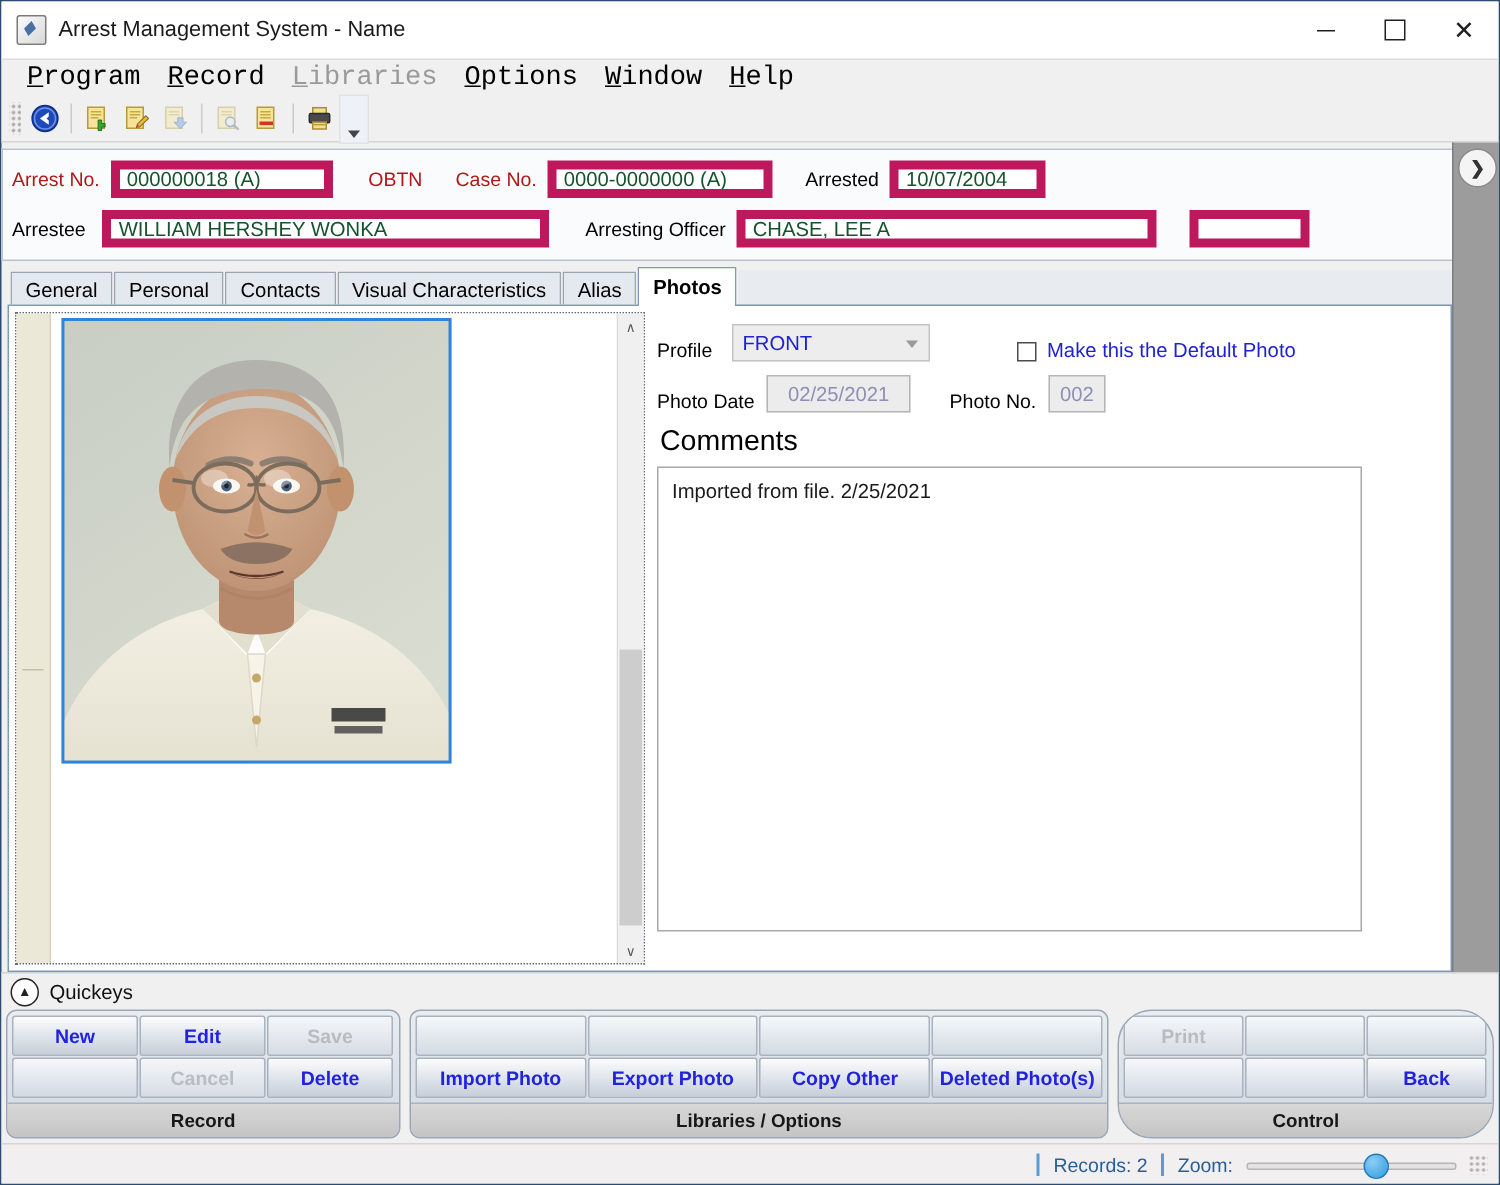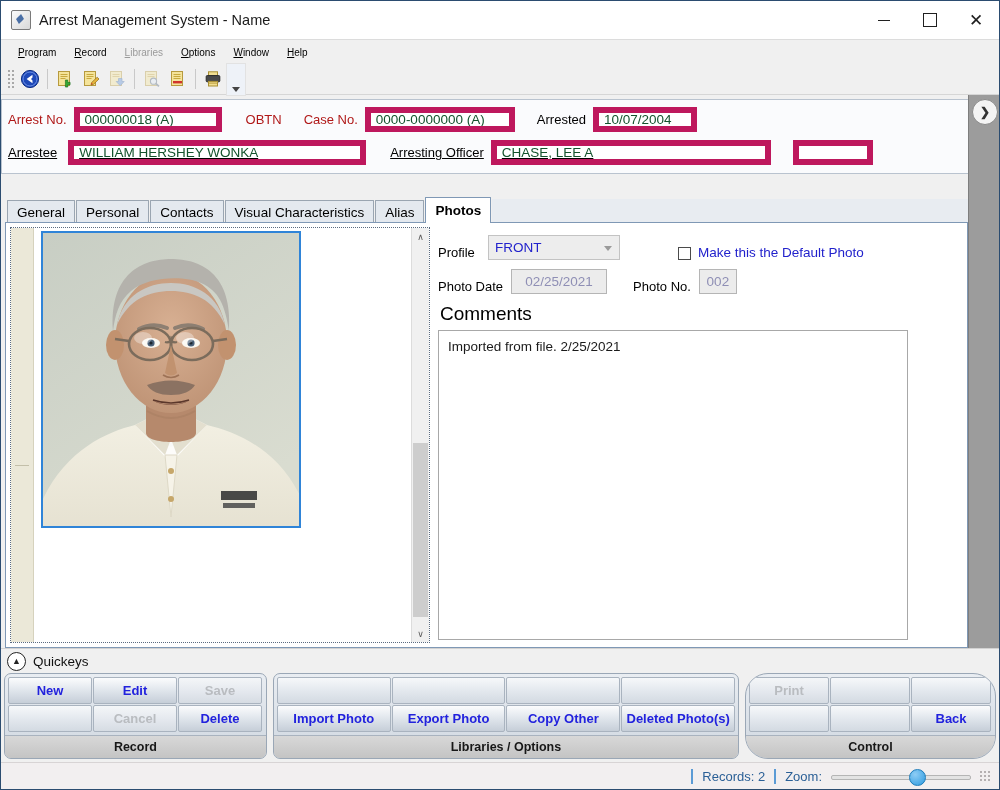--- a/index.html
+++ b/index.html
@@ -38,21 +38,21 @@
   .wbtn{width:46px;height:38px;display:flex;align-items:center;justify-content:center;
         color:#202020;font-size:15px;line-height:1;}
   .wbtn .mn{display:block;width:12px;height:1px;background:#202020;}
   .wbtn .mx{display:block;width:12px;height:12px;border:1.4px solid #202020;}
   .wbtn .cl{font-size:17px;font-weight:300;}
   
   .menubar{
     height:24px;background:#f0f0f0;display:flex;align-items:center;
     padding-left:8px;flex:0 0 auto;
   }
-  .menuitem{padding:2px 9px;font-size:10px;color:#000;}
+  .menuitem{padding:2px 9px;font-size:18px;color:#000;font-family:Liberation Mono, monospace;}
   .menuitem.disabled{color:#9a9a9a;}
   .menuitem u{text-decoration:underline;}
   
   .toolbar{
     height:30px;background:#f0f0f0;display:flex;align-items:center;
     border-bottom:1px solid #d6d6d6;flex:0 0 auto;padding-left:2px;
   }
   .grip{width:8px;height:22px;margin:0 3px;
     background-image:radial-gradient(#9b9b9b 1px, transparent 1.2px);
     background-size:4px 4px;background-position:1px 1px;opacity:.85;}
@@ -77,32 +77,32 @@
     display:flex;align-items:center;justify-content:center;
     font-size:12px;color:#333;font-weight:bold;
   }
   
   .hdrbox{
     margin:4px 0 0 0;background:#fafbfd;
     border:1px solid #b9c3cf;border-right:none;
     padding:6px 0 7px 0;flex:0 0 auto;
   }
   .hrow{display:flex;align-items:center;height:27px;padding:0 6px;text-align:right;}
-  .hrow + .hrow{margin-top:6px;text-decoration:underline;}
+  .hrow + .hrow{margin-top:6px;}
   .lbl{font-size:13px;color:#000;white-space:nowrap;}
   .lbl.red{color:#b01818;}
   .fld{
     box-sizing:border-box;height:25px;border:6px solid #be185d;background:#fff;
     color:#14532d;font-size:13.5px;padding:2px 5px;display:flex;align-items:center;
     font-family:"Liberation Sans", sans-serif;white-space:nowrap;overflow:hidden;
   }
   .fld.ro{background:#ececec;border:1px solid #b5b5b5;color:#8f8fb5;}
   
   .tabzone{flex:1 1 auto;display:flex;flex-direction:column;min-height:0;padding:4px 0 0 4px;}
-  .tabstrip{display:flex;align-items:flex-end;height:26px;flex:0 0 auto;padding-left:2px;margin-top:19px;}
+  .tabstrip{display:flex;align-items:flex-end;height:26px;flex:0 0 auto;padding-left:2px;}
   .tab{
     box-sizing:border-box;height:23px;padding:0 9px;display:flex;align-items:center;
     font-size:13.5px;color:#000;background:#e4e9ef;
     border:1px solid #9aa5b1;border-bottom:none;margin-right:1px;
     border-radius:1px 1px 0 0;
   }
   .tab.active{
     background:#fff;height:26px;font-weight:bold;border-color:#7f98b5;
     position:relative;z-index:3;
   }

